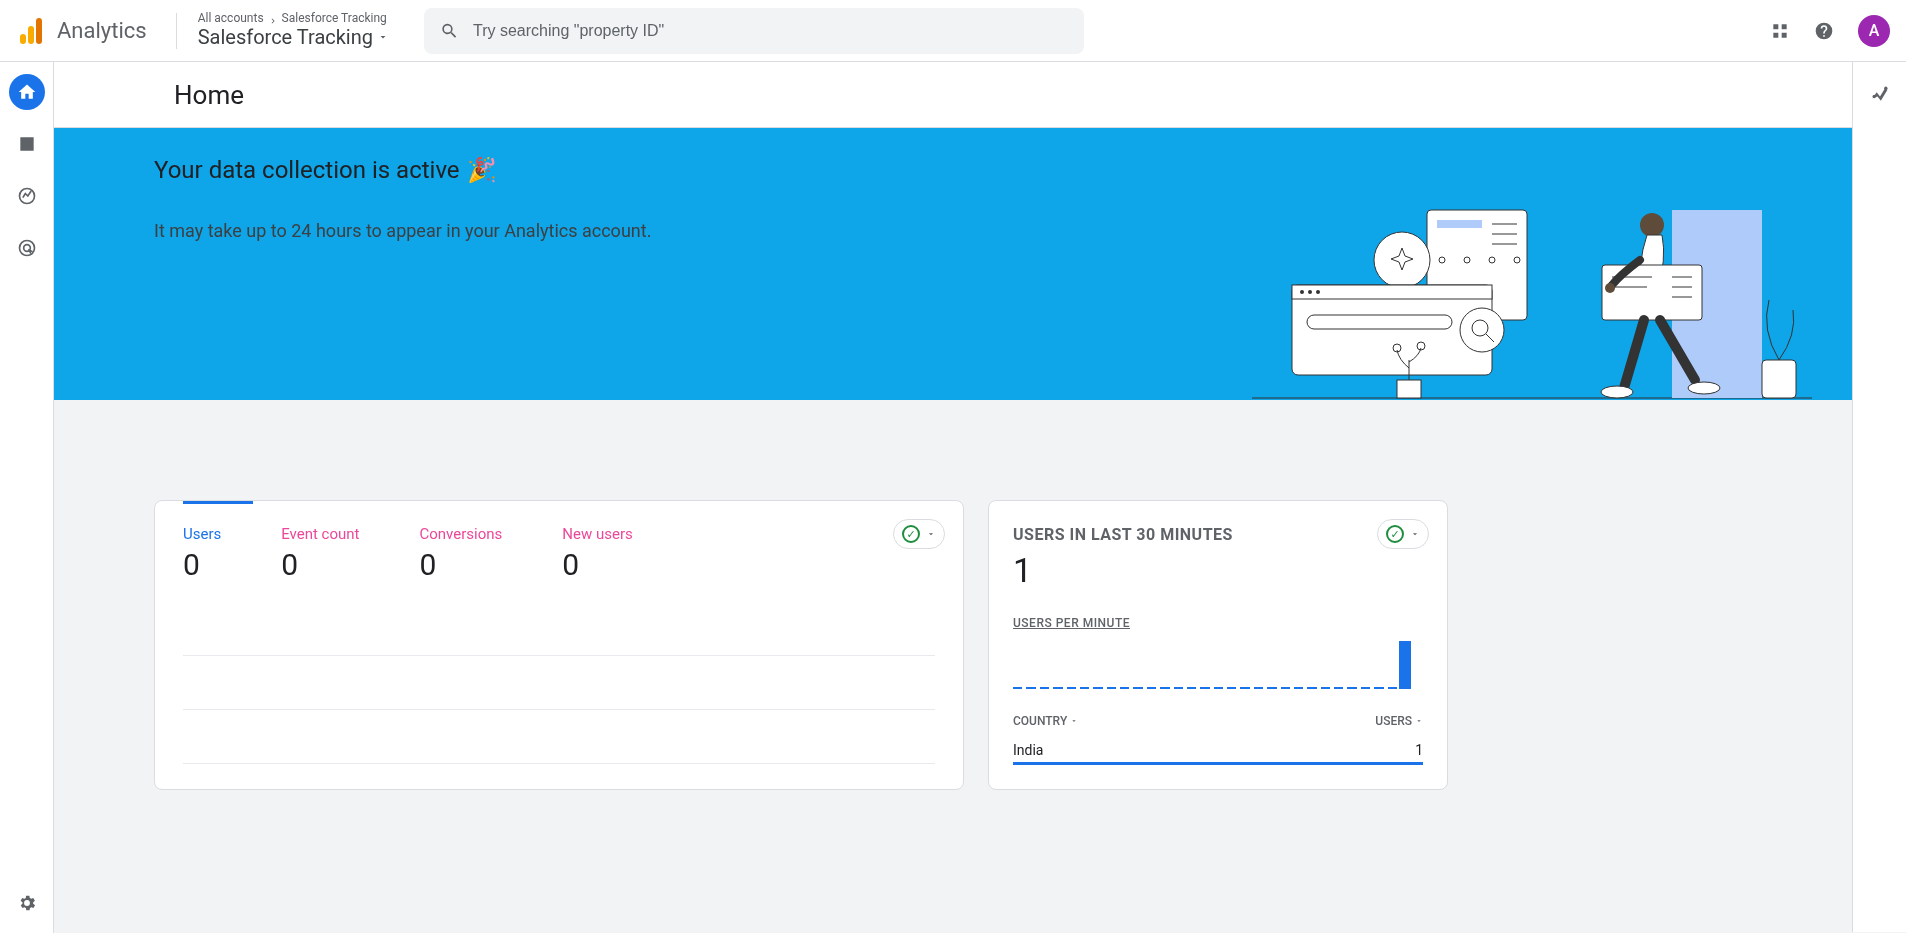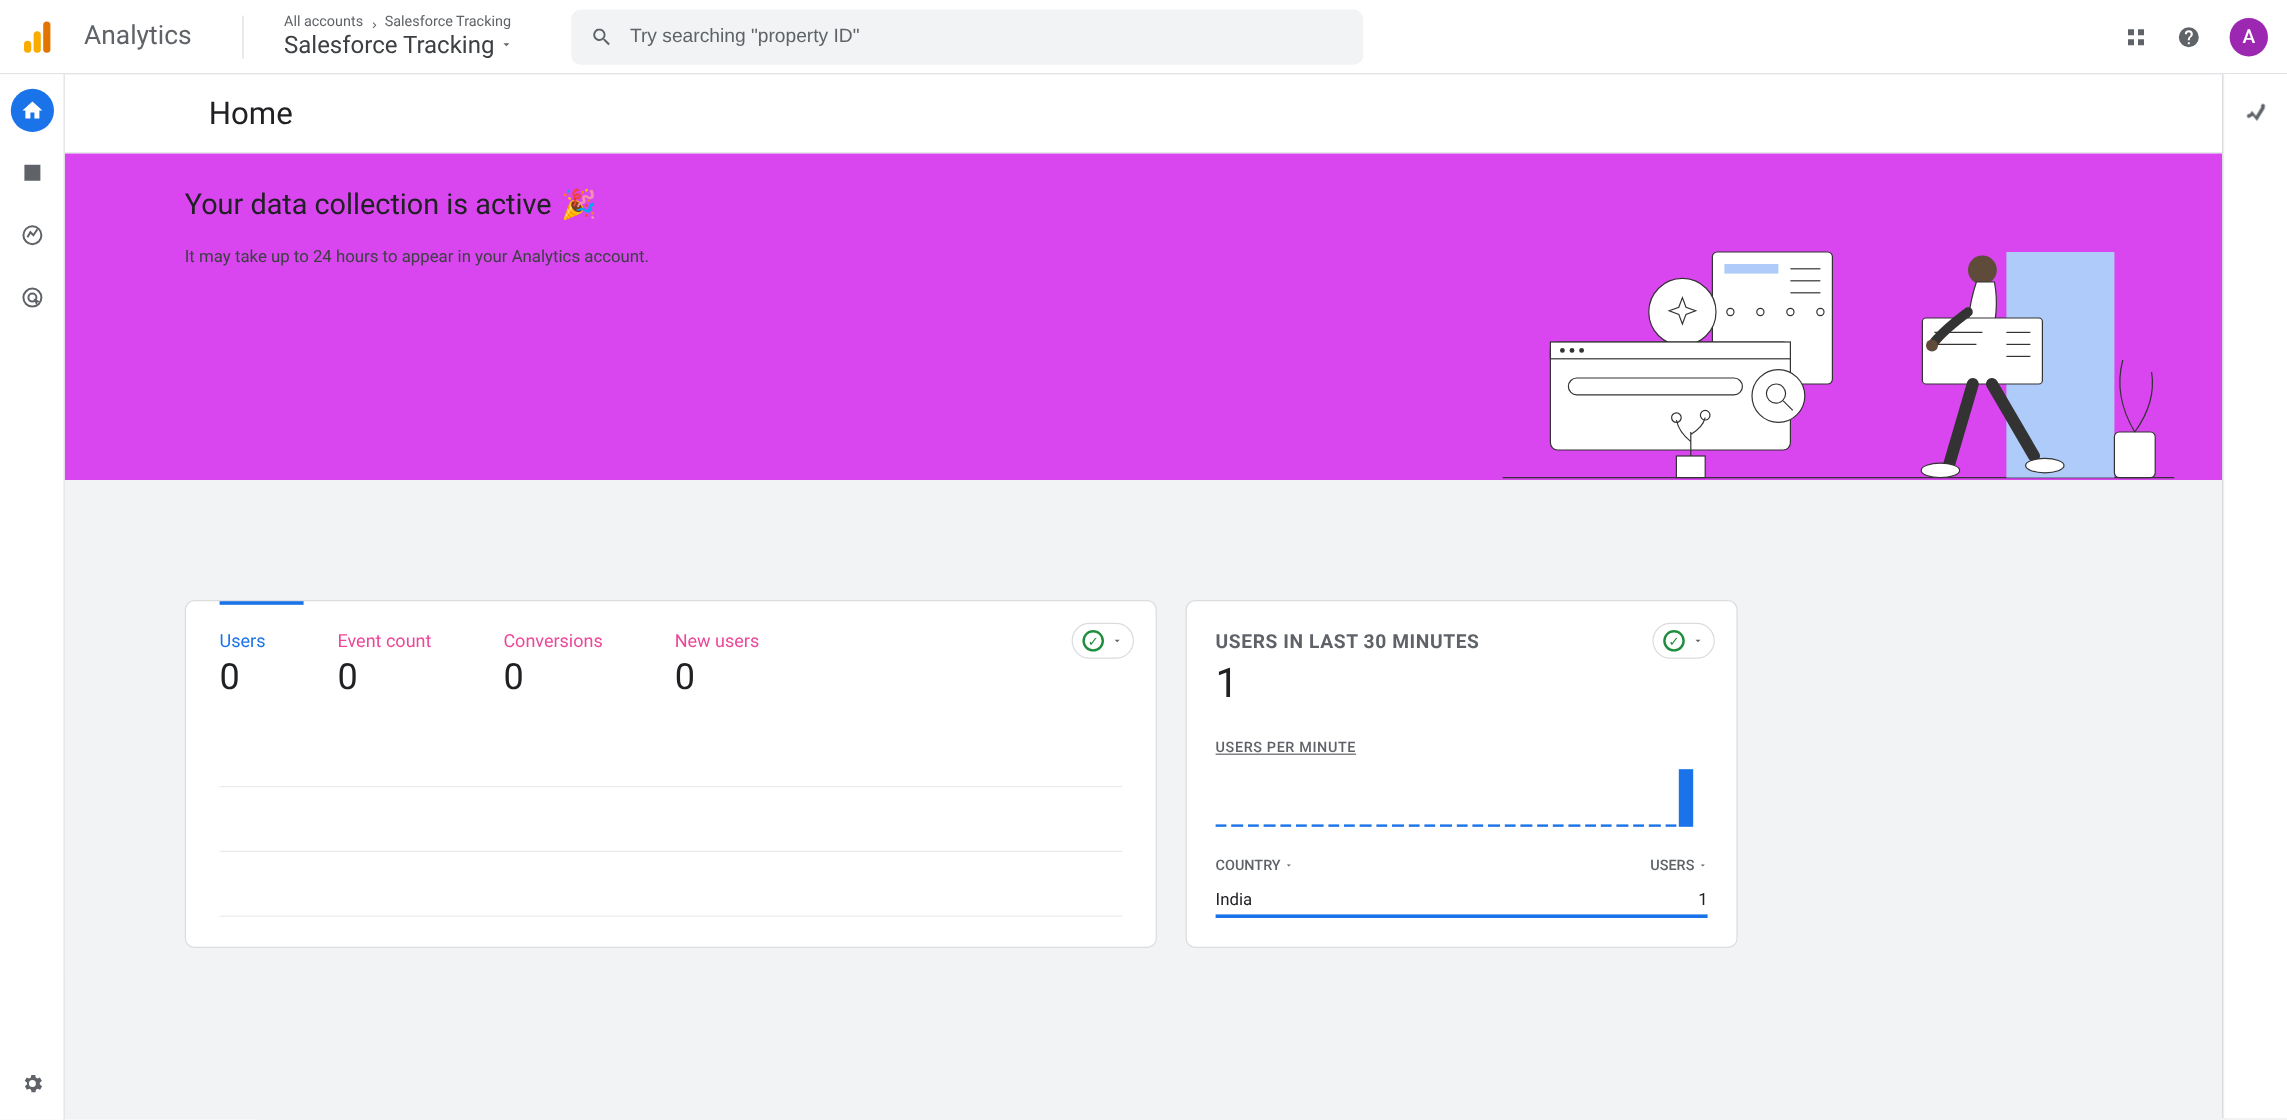--- a/index.html
+++ b/index.html
@@ -1,21 +1,21 @@
 <!DOCTYPE html>
 <html><head>
 <meta charset="utf-8">
 <style>
   * { box-sizing: border-box; margin: 0; padding: 0; }
   body { font-family: "Google Sans", Roboto, Arial, sans-serif; background: #fff; color: #202124; overflow: hidden; }
 
   
   .header {
     display: flex; align-items: center; height: 62px;
-    border-bottom: 1px solid #dadce0; padding: 0 16px; gap: 24px;
+    border-bottom: 1px solid #dadce0; padding: 0 16px; gap: 11px;
   }
   .ga-logo { display:flex; align-items:flex-end; gap:2px; padding: 0 4px; }
   .ga-logo .bar { width:6px; border-radius:3px; }
   .ga-logo .b1 { height:10px; background:#f9ab00; }
   .ga-logo .b2 { height:18px; background:#f9ab00; }
   .ga-logo .b3 { height:26px; background:#e37400; }
   .brand { font-size:22px; color:#5f6368; margin-right:8px; }
   .vdiv { width:1px; height:36px; background:#dadce0; margin:0 10px; }
   .crumb-block { display:flex; flex-direction:column; line-height:1.15; cursor:pointer; }
   .crumb-top { font-size:12px; color:#5f6368; display:flex; align-items:flex-end; gap:4px; }
@@ -62,27 +62,27 @@
     position:fixed; top:62px; right:0; width:54px;
     border-left:1px solid #dadce0; background:#fff;
     display:flex; align-items:center; justify-content:center; cursor:pointer;
     height: 870px;
     align-items: flex-start;
     padding-top: 22px;
   }
 
   
   .banner {
-    background:#d946ef; min-height:272px; padding:28px 0 0 100px;
+    background:#0ea5e9; min-height:272px; padding:28px 0 0 100px;
     display:flex; justify-content:space-between;
     margin-right:54px;
   }
   .banner-left { max-width:700px; }
   .banner-title { font-size:24px; font-weight:400; color:#202124; display:flex; align-items:center; gap:8px; }
-  .banner-sub { font-size:14px; color:#3c4043; margin-top:22px; }
+  .banner-sub { font-size:18px; color:#3c4043; margin-top:36px; }
   .banner-art { flex:0 0 560px; position:relative; }
   .banner-art svg { position:absolute; bottom:0; right:40px; }
 
   
   .cards {
     display:flex; gap:24px; padding:100px 24px 24px 100px;
     background:#f1f3f4; margin-right:54px;
   }
   .card {
     background:#fff; border:1px solid #dadce0; border-radius:8px;

